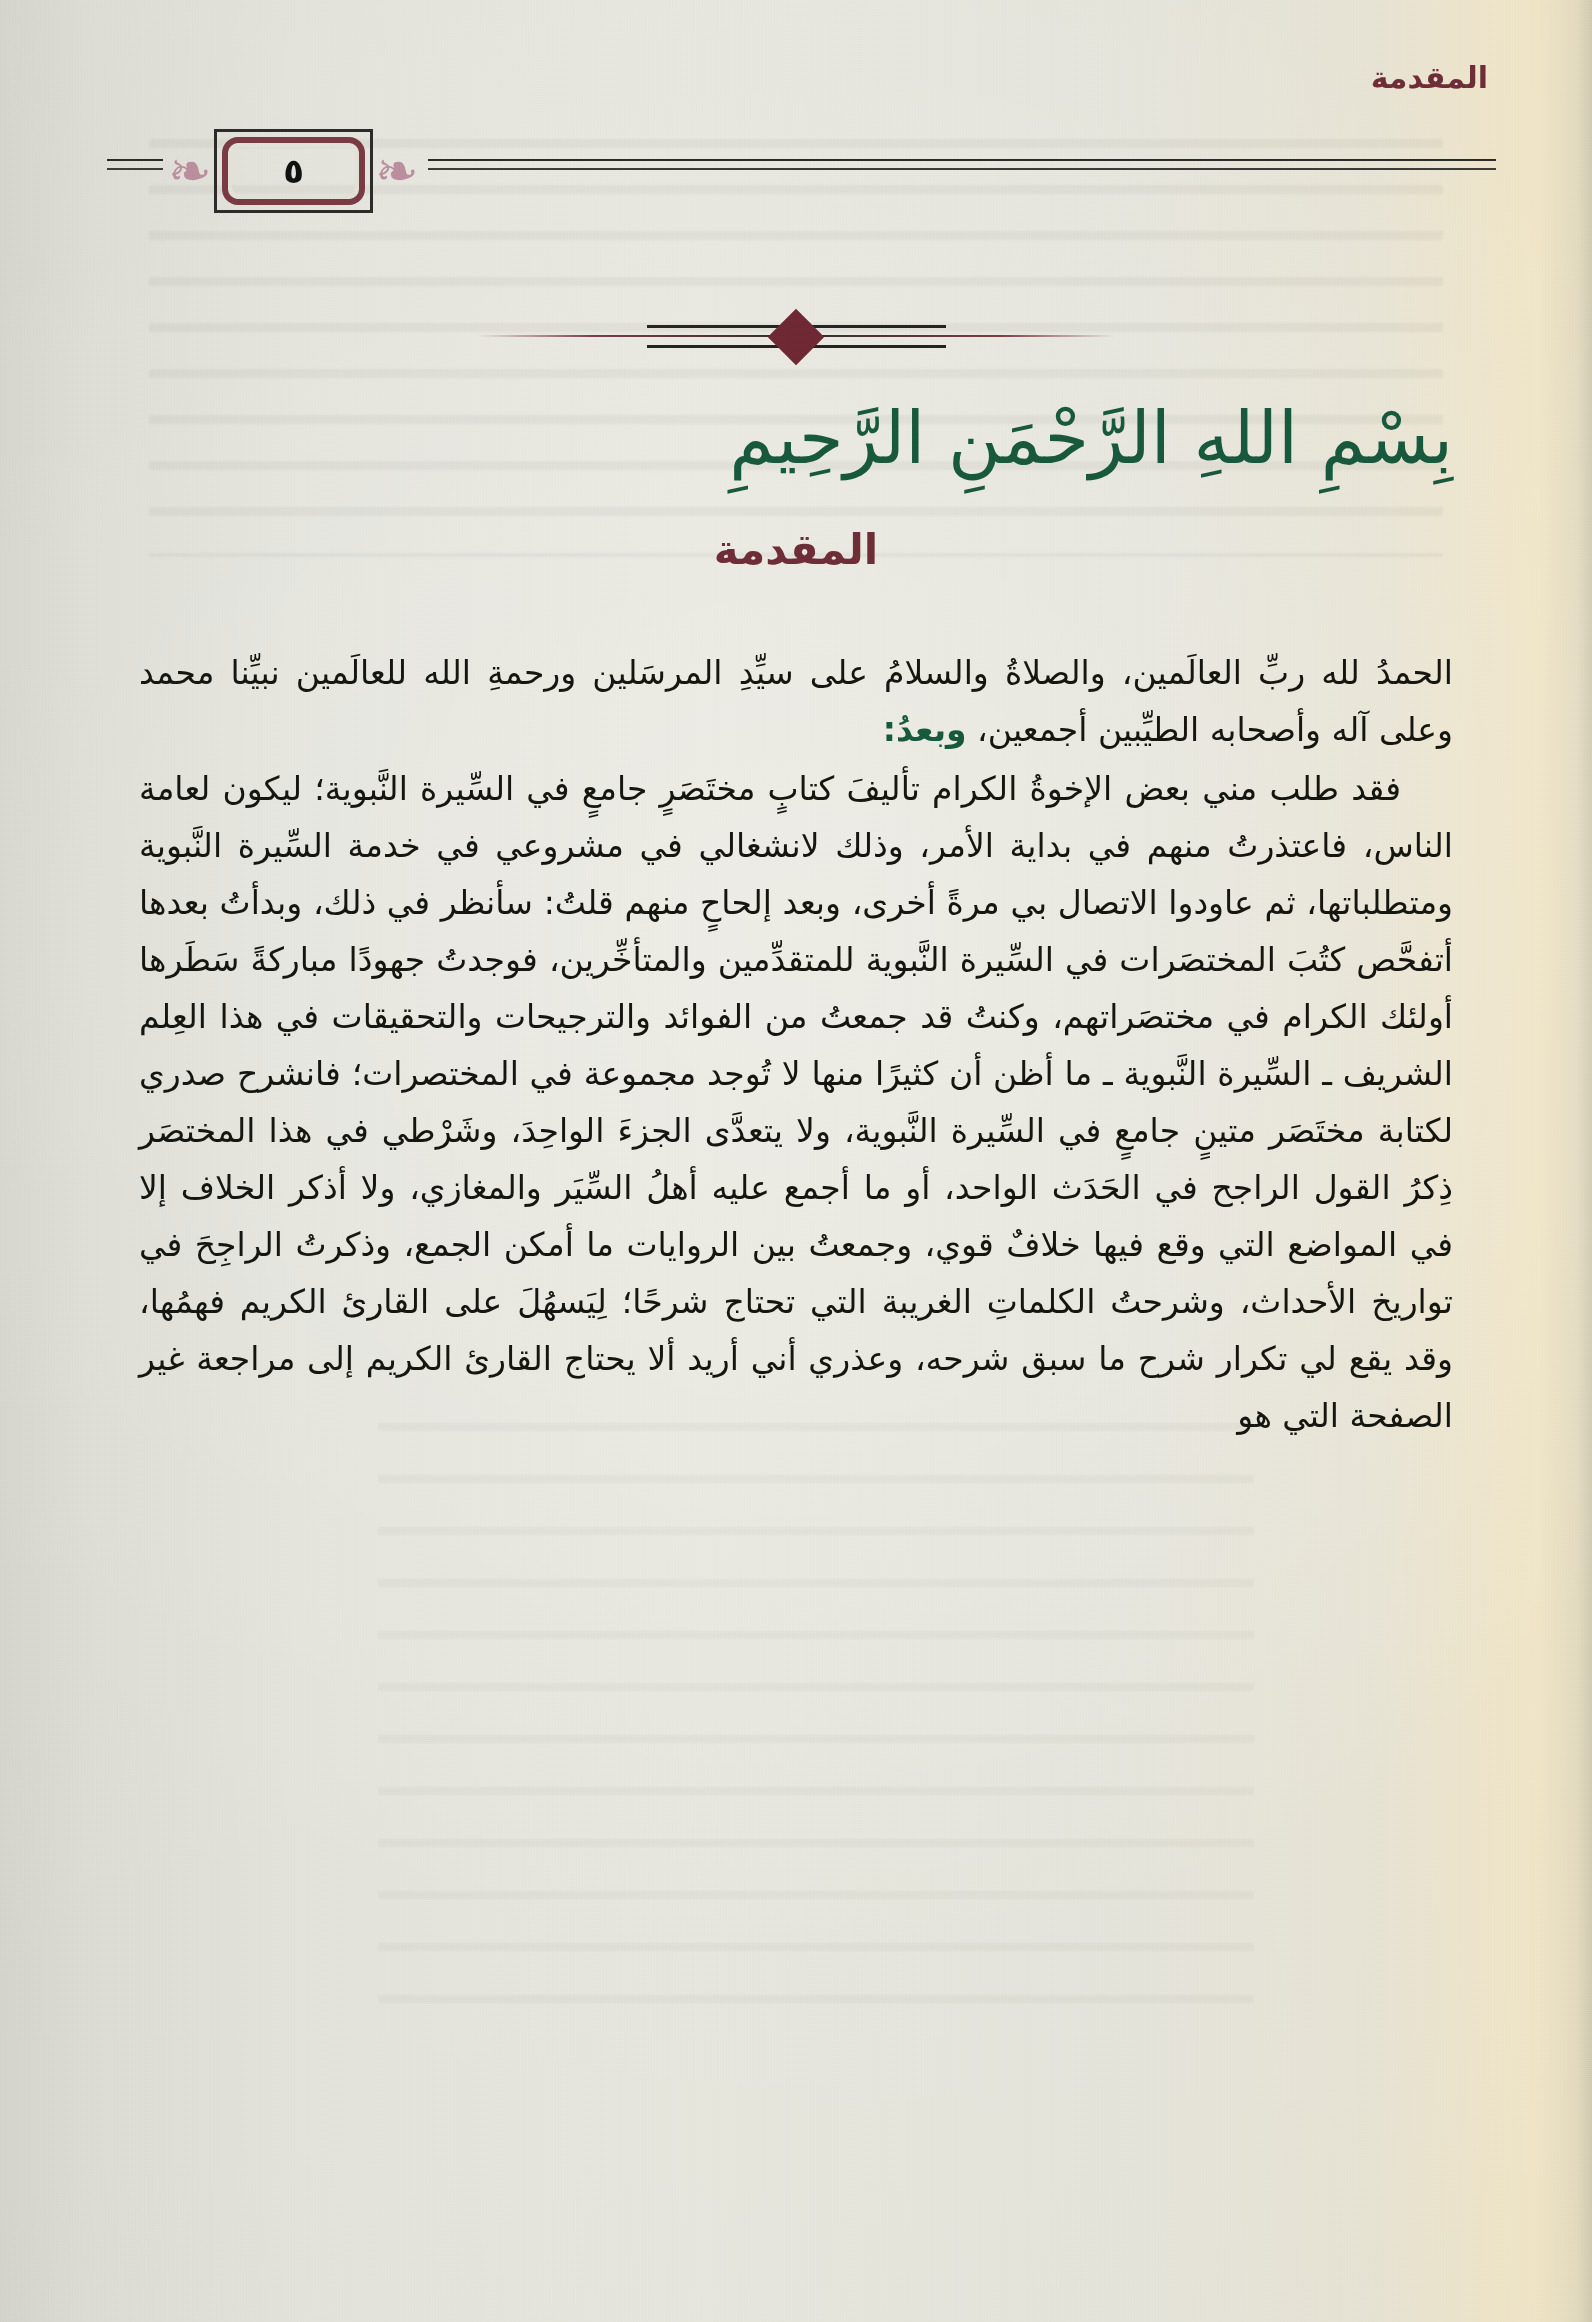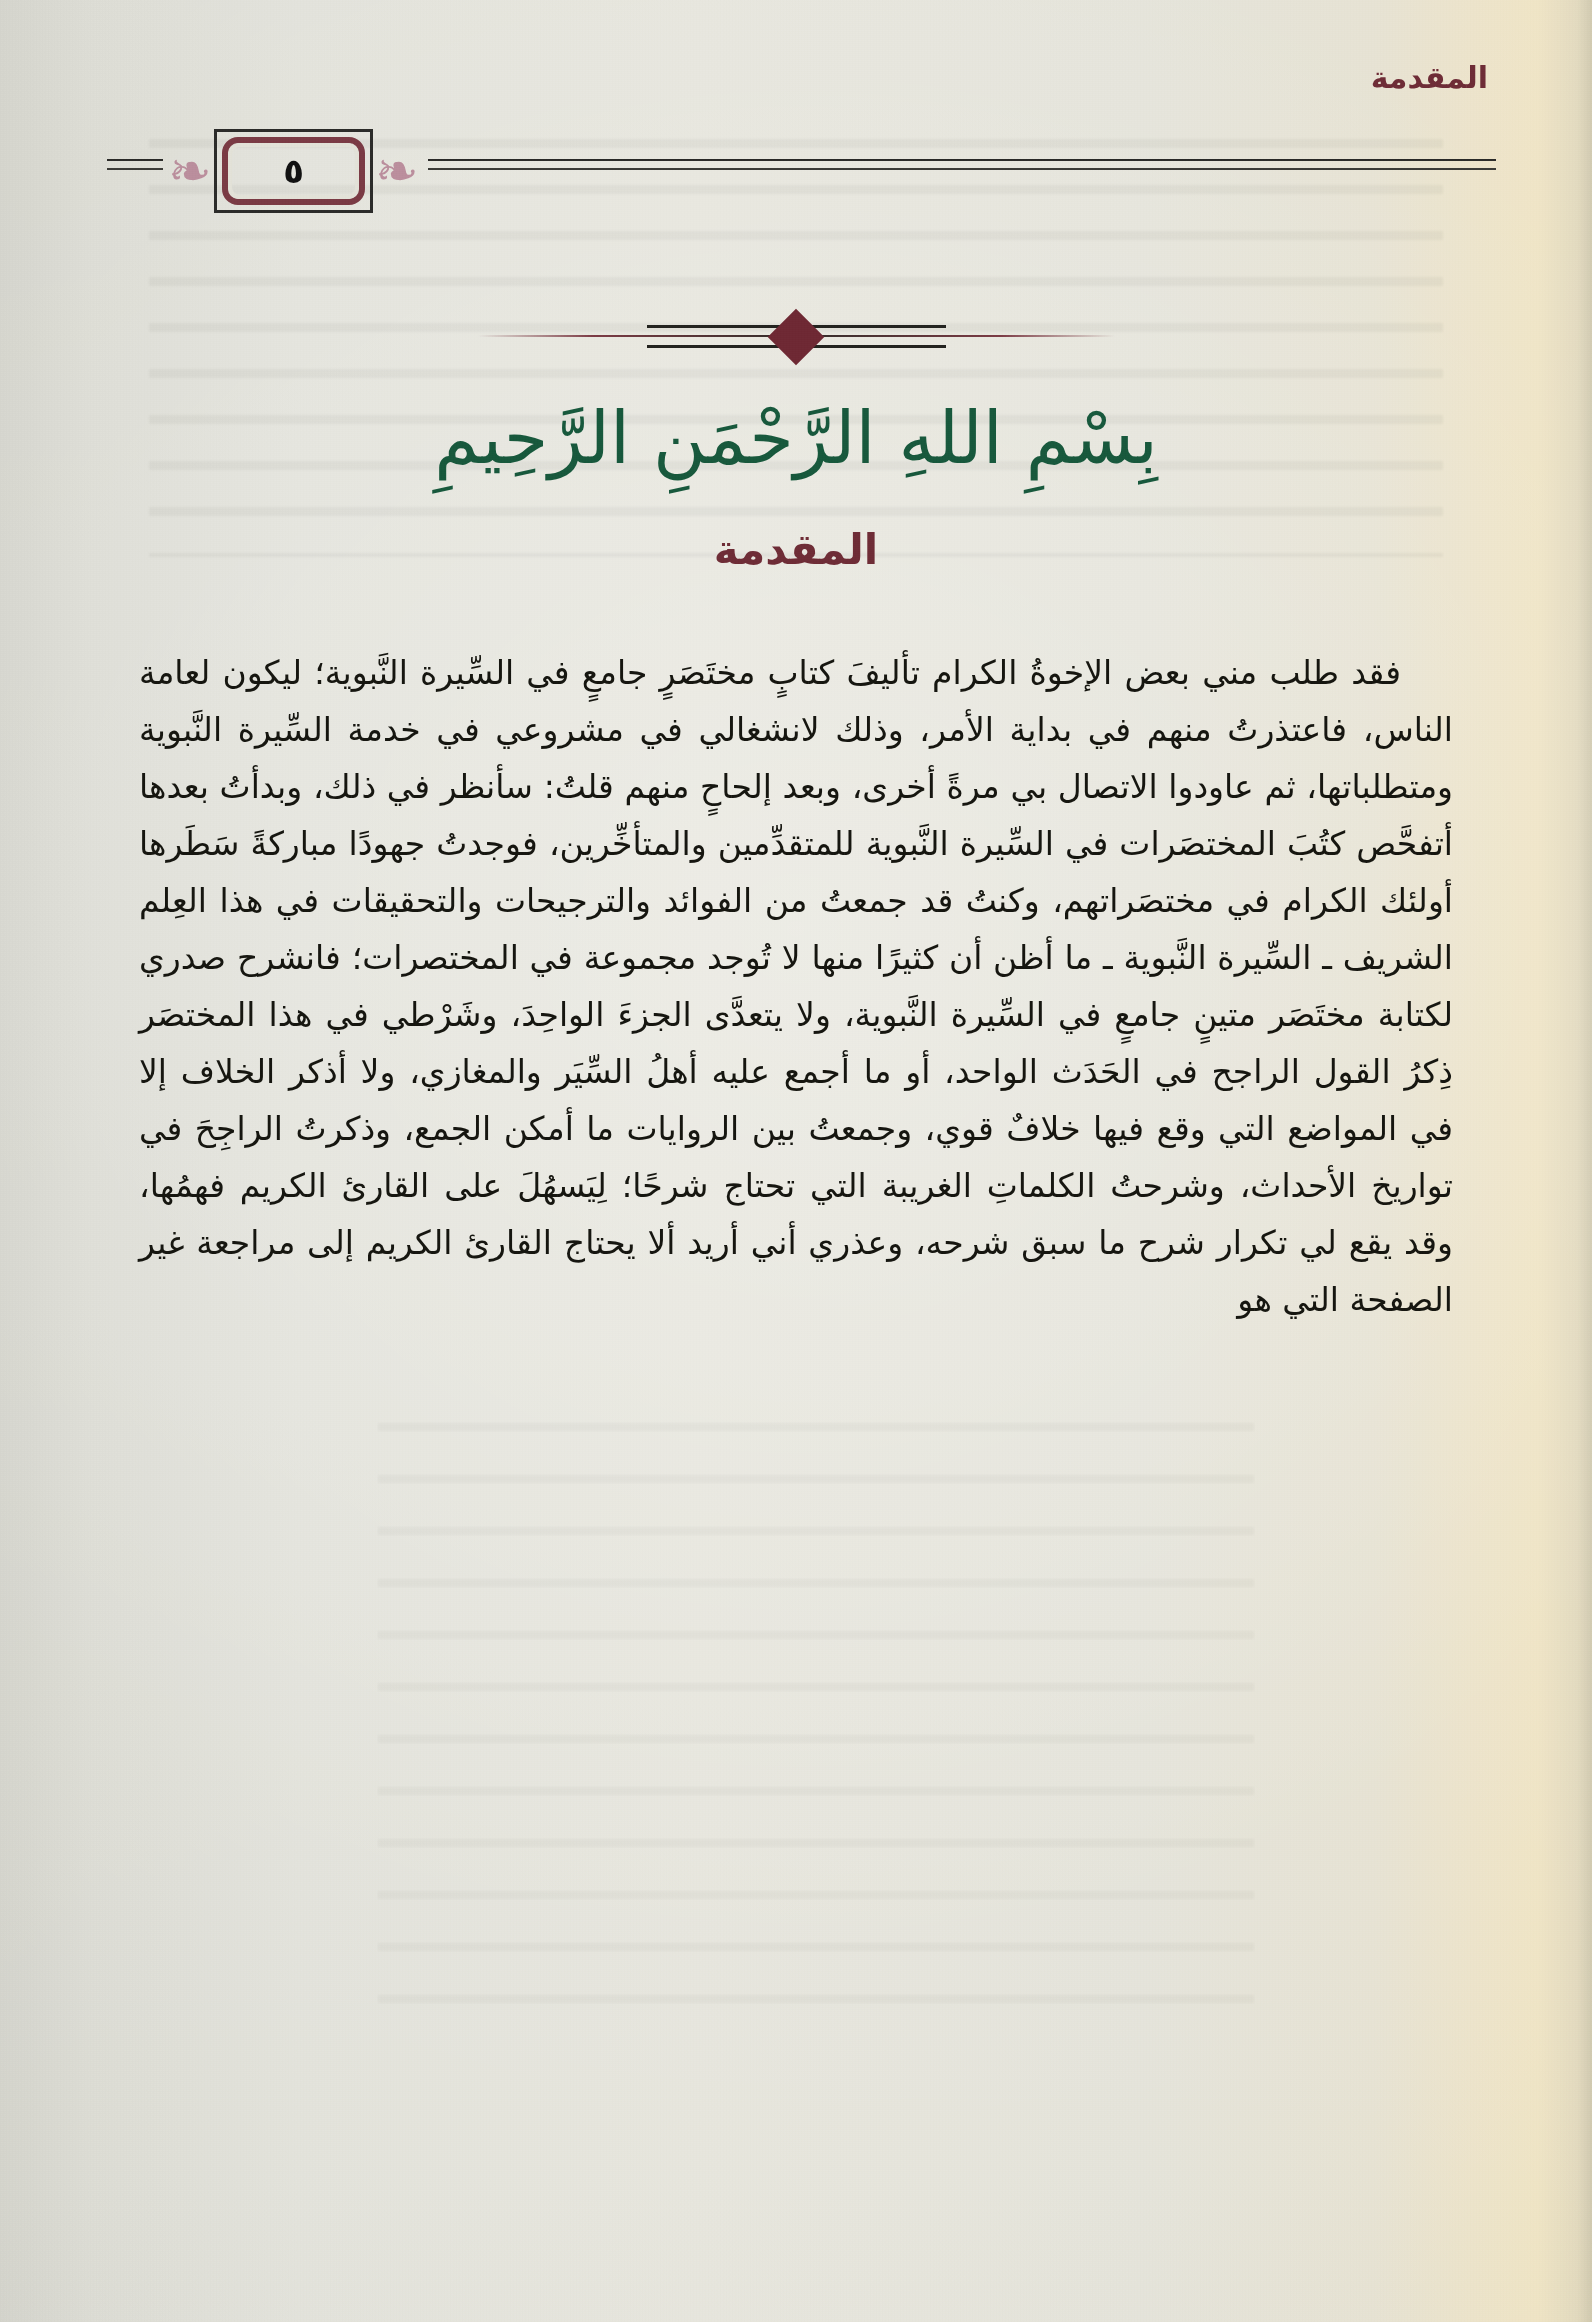--- a/index.html
+++ b/index.html
@@ -121,21 +121,21 @@
       background:linear-gradient(90deg,rgba(120,60,70,0) 0%, #7c3b45 35%, #2b2b27 100%);}
   #divider .lineMidR{position:absolute;right:0px;width:328px;top:36px;height:2px;
       background:linear-gradient(270deg,rgba(120,60,70,0) 0%, #7c3b45 35%, #2b2b27 100%);}
   #divider .diamond{
     position:absolute;left:50%;top:18px;width:40px;height:40px;margin-left:-20px;
     background:#6e2833;transform:rotate(45deg);
   }
 
   
   #basmala{
-    margin-top:24px;text-align:center;
+    margin-top:24px;text-align:right;
     color:#17583c;
     font-size:72px;line-height:1.25;
     font-family:"DejaVu Sans","Liberation Serif",serif;
     letter-spacing:0px;
     white-space:nowrap;
   }
 
   
   #maintitle{
     margin-top:42px;text-align:center;
@@ -199,20 +199,21 @@
       <div class="lineTop"></div>
       <div class="lineBot"></div>
       <div class="diamond"></div>
     </div>
 
     <div id="basmala">بِسْمِ اللهِ الرَّحْمَنِ الرَّحِيمِ</div>
 
     <div id="maintitle">المقدمة</div>
 
     <div id="body">
+        <p><span>الحمدُ لله ربِّ العالَمين، والصلاةُ والسلامُ على سيِّدِ المرسَلين ورحمةِ الله للعالَمين نبيِّنا محمد وعلى آله وأصحابه الطيِّبين أجمعين، </span><span class="grn">وبعدُ:</span></p>
         <p class="indent"><span>فقد طلب مني بعض الإخوةُ الكرام تأليفَ كتابٍ مختَصَرٍ جامعٍ في السِّيرة النَّبوية؛ ليكون لعامة الناس، فاعتذرتُ منهم في بداية الأمر، وذلك لانشغالي في مشروعي في خدمة السِّيرة النَّبوية ومتطلباتها، ثم عاودوا الاتصال بي مرةً أخرى، وبعد إلحاحٍ منهم قلتُ: سأنظر في ذلك، وبدأتُ بعدها أتفحَّص كتُبَ المختصَرات في السِّيرة النَّبوية للمتقدِّمين والمتأخِّرين، فوجدتُ جهودًا مباركةً سَطَرها أولئك الكرام في مختصَراتهم، وكنتُ قد جمعتُ من الفوائد والترجيحات والتحقيقات في هذا العِلم الشريف ـ السِّيرة النَّبوية ـ ما أظن أن كثيرًا منها لا تُوجد مجموعة في المختصرات؛ فانشرح صدري لكتابة مختَصَر متينٍ جامعٍ في السِّيرة النَّبوية، ولا يتعدَّى الجزءَ الواحِدَ، وشَرْطي في هذا المختصَر ذِكرُ القول الراجح في الحَدَث الواحد، أو ما أجمع عليه أهلُ السِّيَر والمغازي، ولا أذكر الخلاف إلا في المواضع التي وقع فيها خلافٌ قوي، وجمعتُ بين الروايات ما أمكن الجمع، وذكرتُ الراجِحَ في تواريخ الأحداث، وشرحتُ الكلماتِ الغريبة التي تحتاج شرحًا؛ لِيَسهُلَ على القارئ الكريم فهمُها، وقد يقع لي تكرار شرح ما سبق شرحه، وعذري أني أريد ألا يحتاج القارئ الكريم إلى مراجعة غير الصفحة التي هو</span></p>
       </div>
 
   </div>
 
   <div id="grain"></div>
 </div>
 
 
 </body></html>

